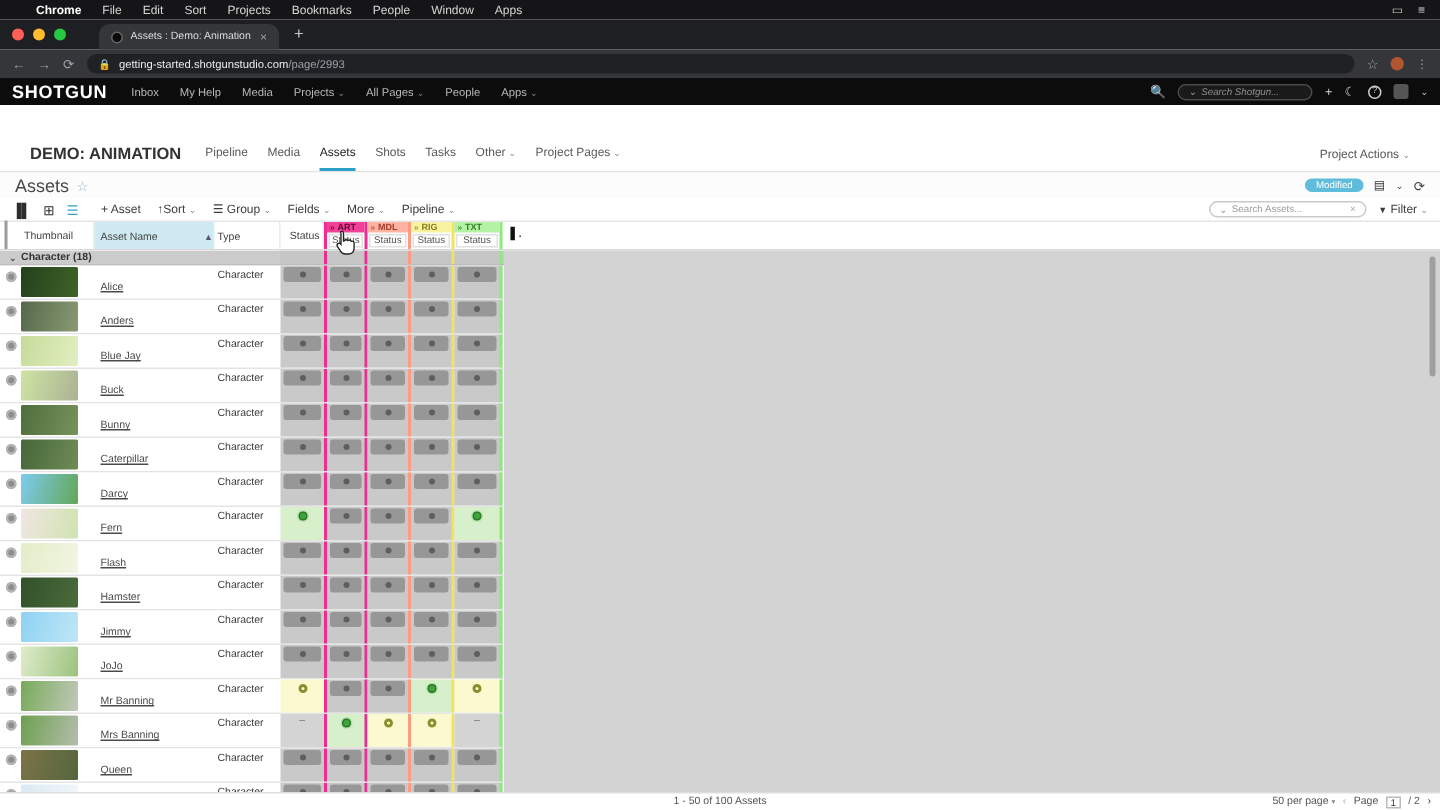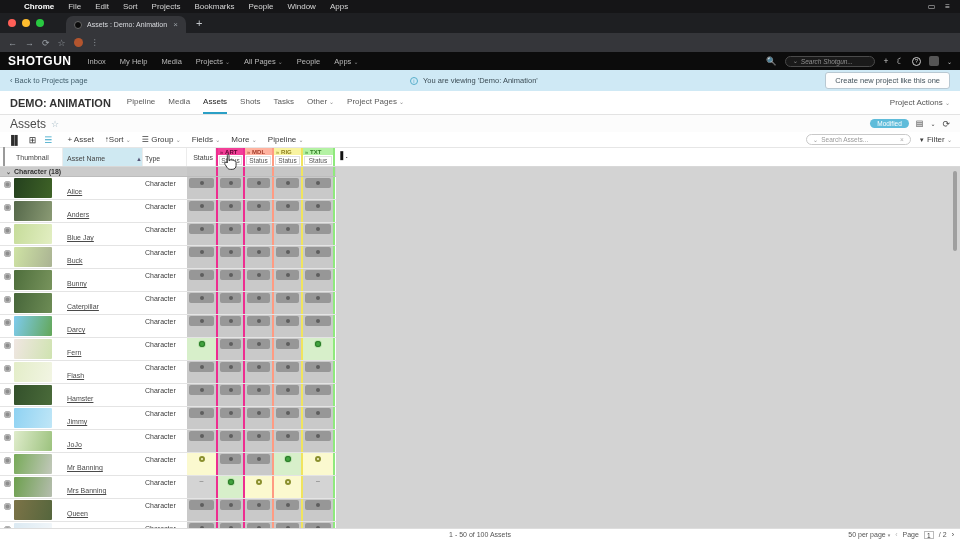--- a/index.html
+++ b/index.html
@@ -50,21 +50,21 @@
 
   
   .banner { position:absolute; left:0; top:70px; width:960px; height:21px; background:#cfe9f5; display:flex; align-items:center; padding:0 10px; }
   .back-link { color:#44606e; font-size:7.5px; }
   .banner-center { position:absolute; left:410px; display:flex; align-items:center; gap:5px; }
   .info-ico { width:8px; height:8px; border:1px solid #57aecb; border-radius:50%; color:#57aecb; font-size:6px; display:flex; align-items:center; justify-content:center; }
   .banner-msg { color:#3c4c55; font-size:7.5px; }
   .banner-cta { margin-left:auto; background:#fdfdfd; border:1px solid #b8c8d2; border-radius:3px; color:#44535c; font-size:7.5px; padding:3px 9px; }
 
   
-  .pnav { position:absolute; left:0; top:91px; width:960px; height:24px; background:#fff; border-bottom:1px solid #e3e3e3; display:flex; align-items:center; padding:0 10px; }
+  .pnav { position:absolute; left:0; top:91px; width:960px; height:24px; background:#fff; border-bottom:1px solid #e3e3e3; display:flex; align-items:center; padding:0 20px; }
   .ptitle { font-size:11px; font-weight:bold; color:#333; margin-right:16px; }
   .ptabs { display:flex; gap:13px; align-items:center; height:100%; }
   .ptab { color:#5a5a5a; font-size:8px; height:100%; display:flex; align-items:center; border-bottom:2px solid transparent; white-space:nowrap; }
   .ptab.active { color:#222; border-bottom-color:#2ba0c6; }
   .ptab .dd { font-size:6px; color:#8a8a8a; margin-left:2px; }
   .pactions { margin-left:auto; color:#555; font-size:8px; }
 
   
   .titlerow { position:absolute; left:0; top:115px; width:960px; height:17px; background:#fcfcfc; display:flex; align-items:center; padding:0 10px; }
   .pagetitle { font-size:12px; color:#4a4a4a; }
@@ -175,20 +175,24 @@
       <span class="tab-title">Assets : Demo: Animation</span>
       <span class="tab-close">×</span>
     </div>
     <span class="newtab">+</span>
   </div>
 
   <div class="urlbar">
     <span class="navico">←</span>
     <span class="navico">→</span>
     <span class="navico">⟳</span>
+    <div class="omnibox">
+      <span class="lock">🔒</span>
+      <span class="url"><span>getting-started.shotgunstudio.com</span><span class="path">/page/2993</span></span>
+    </div>
     <div class="urlbar-right">
       <span class="star">☆</span>
       <span class="bavatar"></span>
       <span class="kebab">⋮</span>
     </div>
   </div>
 
   <div class="sgheader">
     <span class="sglogo">SHOTGUN</span>
     <span class="sgnav">
@@ -207,28 +211,20 @@
           <span>Search Shotgun...</span>
         </span>
       <span class="sgico">+</span>
       <span class="sgico">☾</span>
       <span class="sgico" style="border:1px solid #cfcfcf;border-radius:50%;width:9px;height:9px;display:inline-flex;align-items:center;justify-content:center;font-size:6px;">?</span>
       <span class="sg-avatar"></span>
       <span class="sgico" style="font-size:6px;">⌄</span>
     </span>
   </div>
 
-  <div class="banner">
-    <span class="back-link"><span>‹</span> <span>Back to Projects page</span></span>
-    <span class="banner-center">
-      <span class="info-ico">i</span>
-      <span class="banner-msg">You are viewing 'Demo: Animation'</span>
-    </span>
-    <span class="banner-cta">Create new project like this one</span>
-  </div>
 
   <div class="pnav">
     <span class="ptitle">DEMO: ANIMATION</span>
     <span class="ptabs">
         <span class="ptab">Pipeline</span>
         <span class="ptab">Media</span>
         <span class="ptab active">Assets</span>
         <span class="ptab">Shots</span>
         <span class="ptab">Tasks</span>
         <span class="ptab">Other<span class="dd">⌄</span></span>

